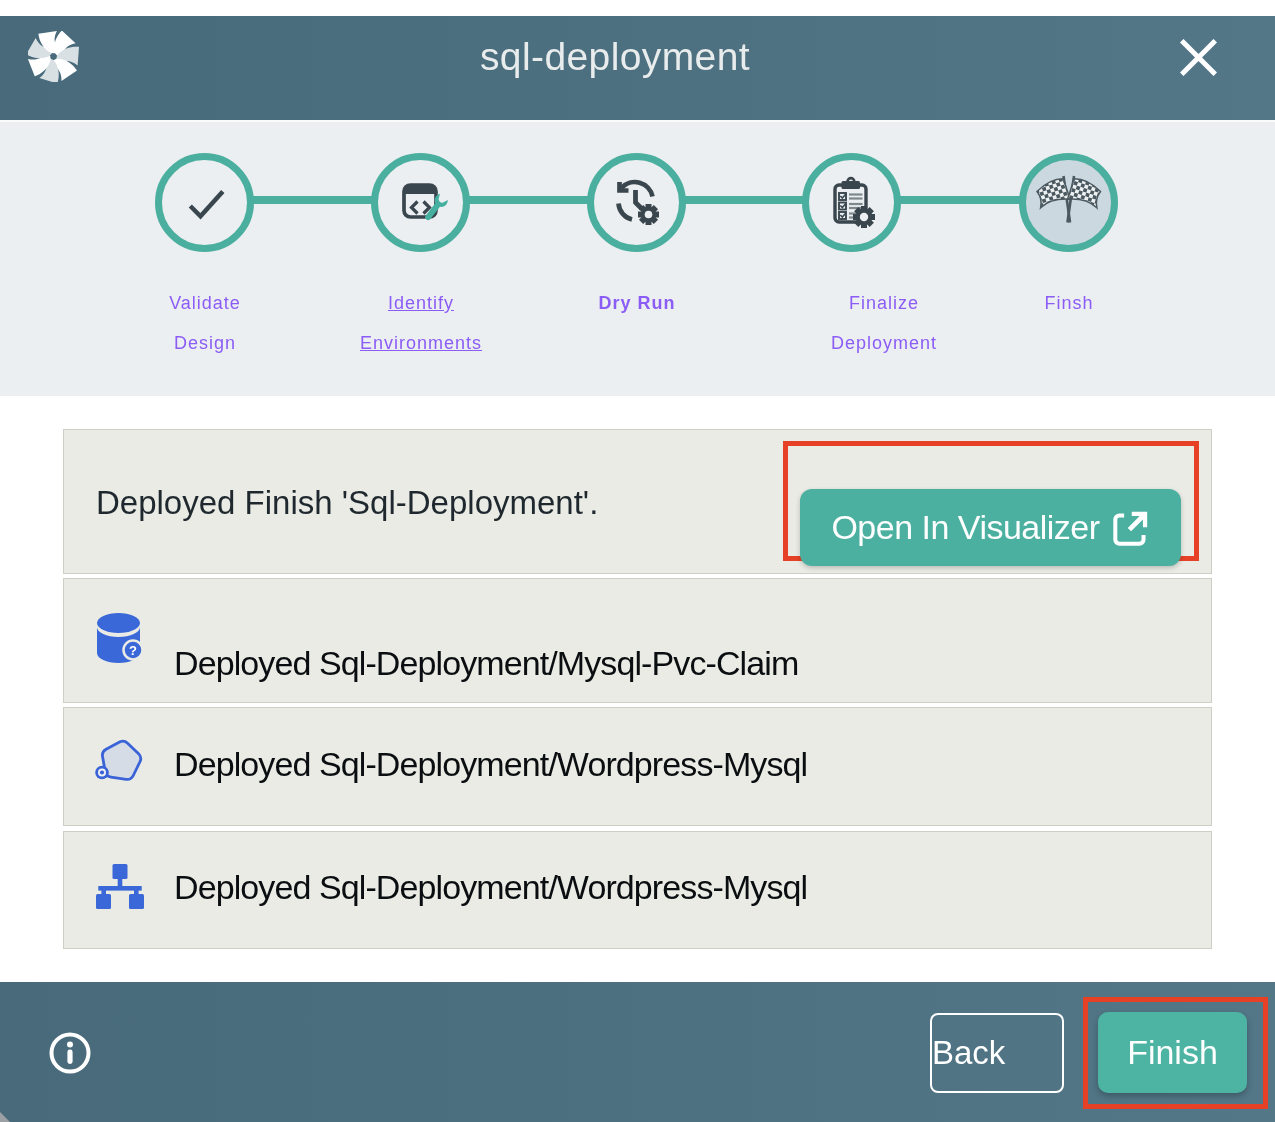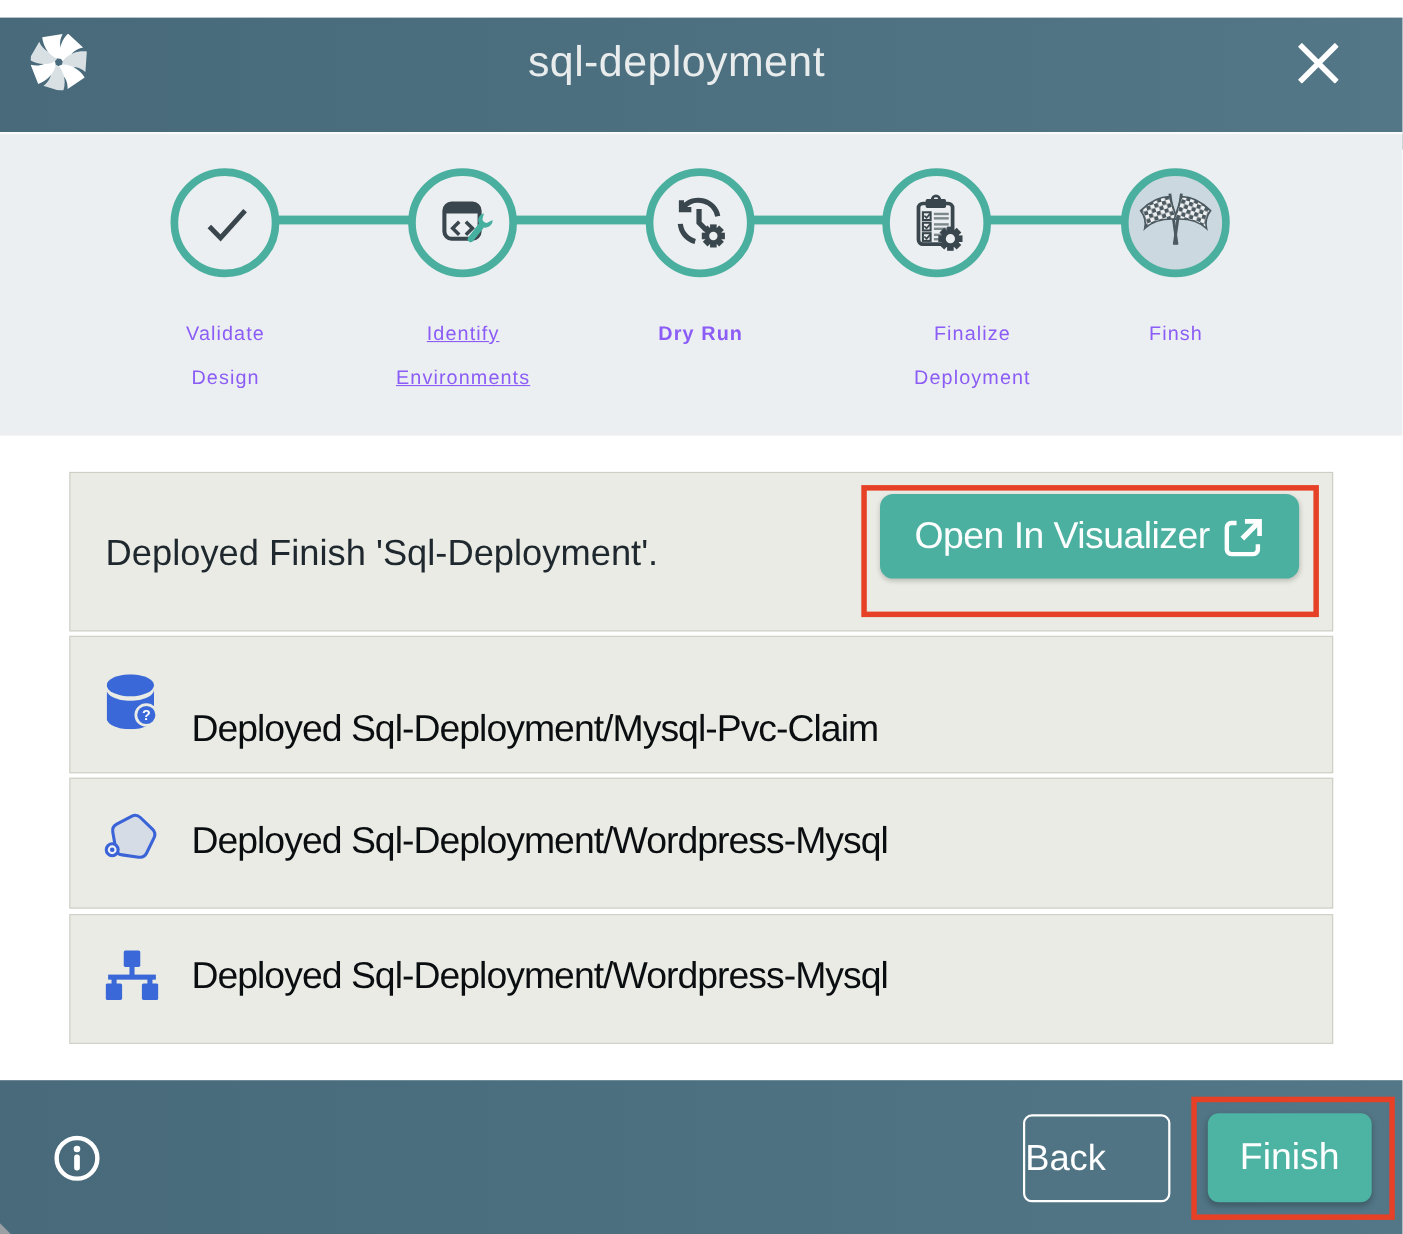--- a/index.html
+++ b/index.html
@@ -16,21 +16,21 @@
   .step.done { background:#ccd8df; }
   .conn { position:absolute; top:76px; height:8px; background:#4aaf9f; }
   .slabel { position:absolute; top:163px; font-size:18px; line-height:40px; color:#8b5cf6; letter-spacing:1px;
     text-align:center; }
   .icon-c { position:absolute; left:50%; top:50%; transform:translate(-50%,-50%); }
   .row { position:absolute; left:63px; width:1149px; background:#e9ebe4;
     border:1px solid #cccfc4; }
   .rtext { position:absolute; font-size:34px; color:#0b0e10; letter-spacing:-0.9px; }
   .r1text { position:absolute; left:96px; top:484px; font-size:33px; color:#1f282e; }
   .redbox { position:absolute; border:5px solid #e64127; }
-  .tealbtn { position:absolute; left:800px; top:449px; width:381px; height:77px;
+  .tealbtn { position:absolute; left:800px; top:489px; width:381px; height:77px;
     background:#4bb0a0; border-radius:12px; color:#fdfefe; box-shadow:0 2px 5px rgba(0,0,0,0.2);
     display:flex; align-items:center; justify-content:center; }
   .footer { position:absolute; left:0; top:982px; width:1275px; height:140px;
     background:linear-gradient(90deg,#486a7b 0%, #4d7181 55%, #537787 100%); }
   .backbtn { position:absolute; left:930px; top:1013px; width:134px; height:80px;
     border:2px solid #ffffff; border-radius:8px; color:#ffffff; font-size:33px;
     text-align:left; line-height:76px; }
   .finbtn { position:absolute; left:1098px; top:1012px; width:149px; height:81px;
     background:#4db3a3; border-radius:10px; color:#fdfefe; font-size:34px;
     text-align:center; line-height:81px; box-shadow:0 3px 6px rgba(0,0,0,0.25); }

